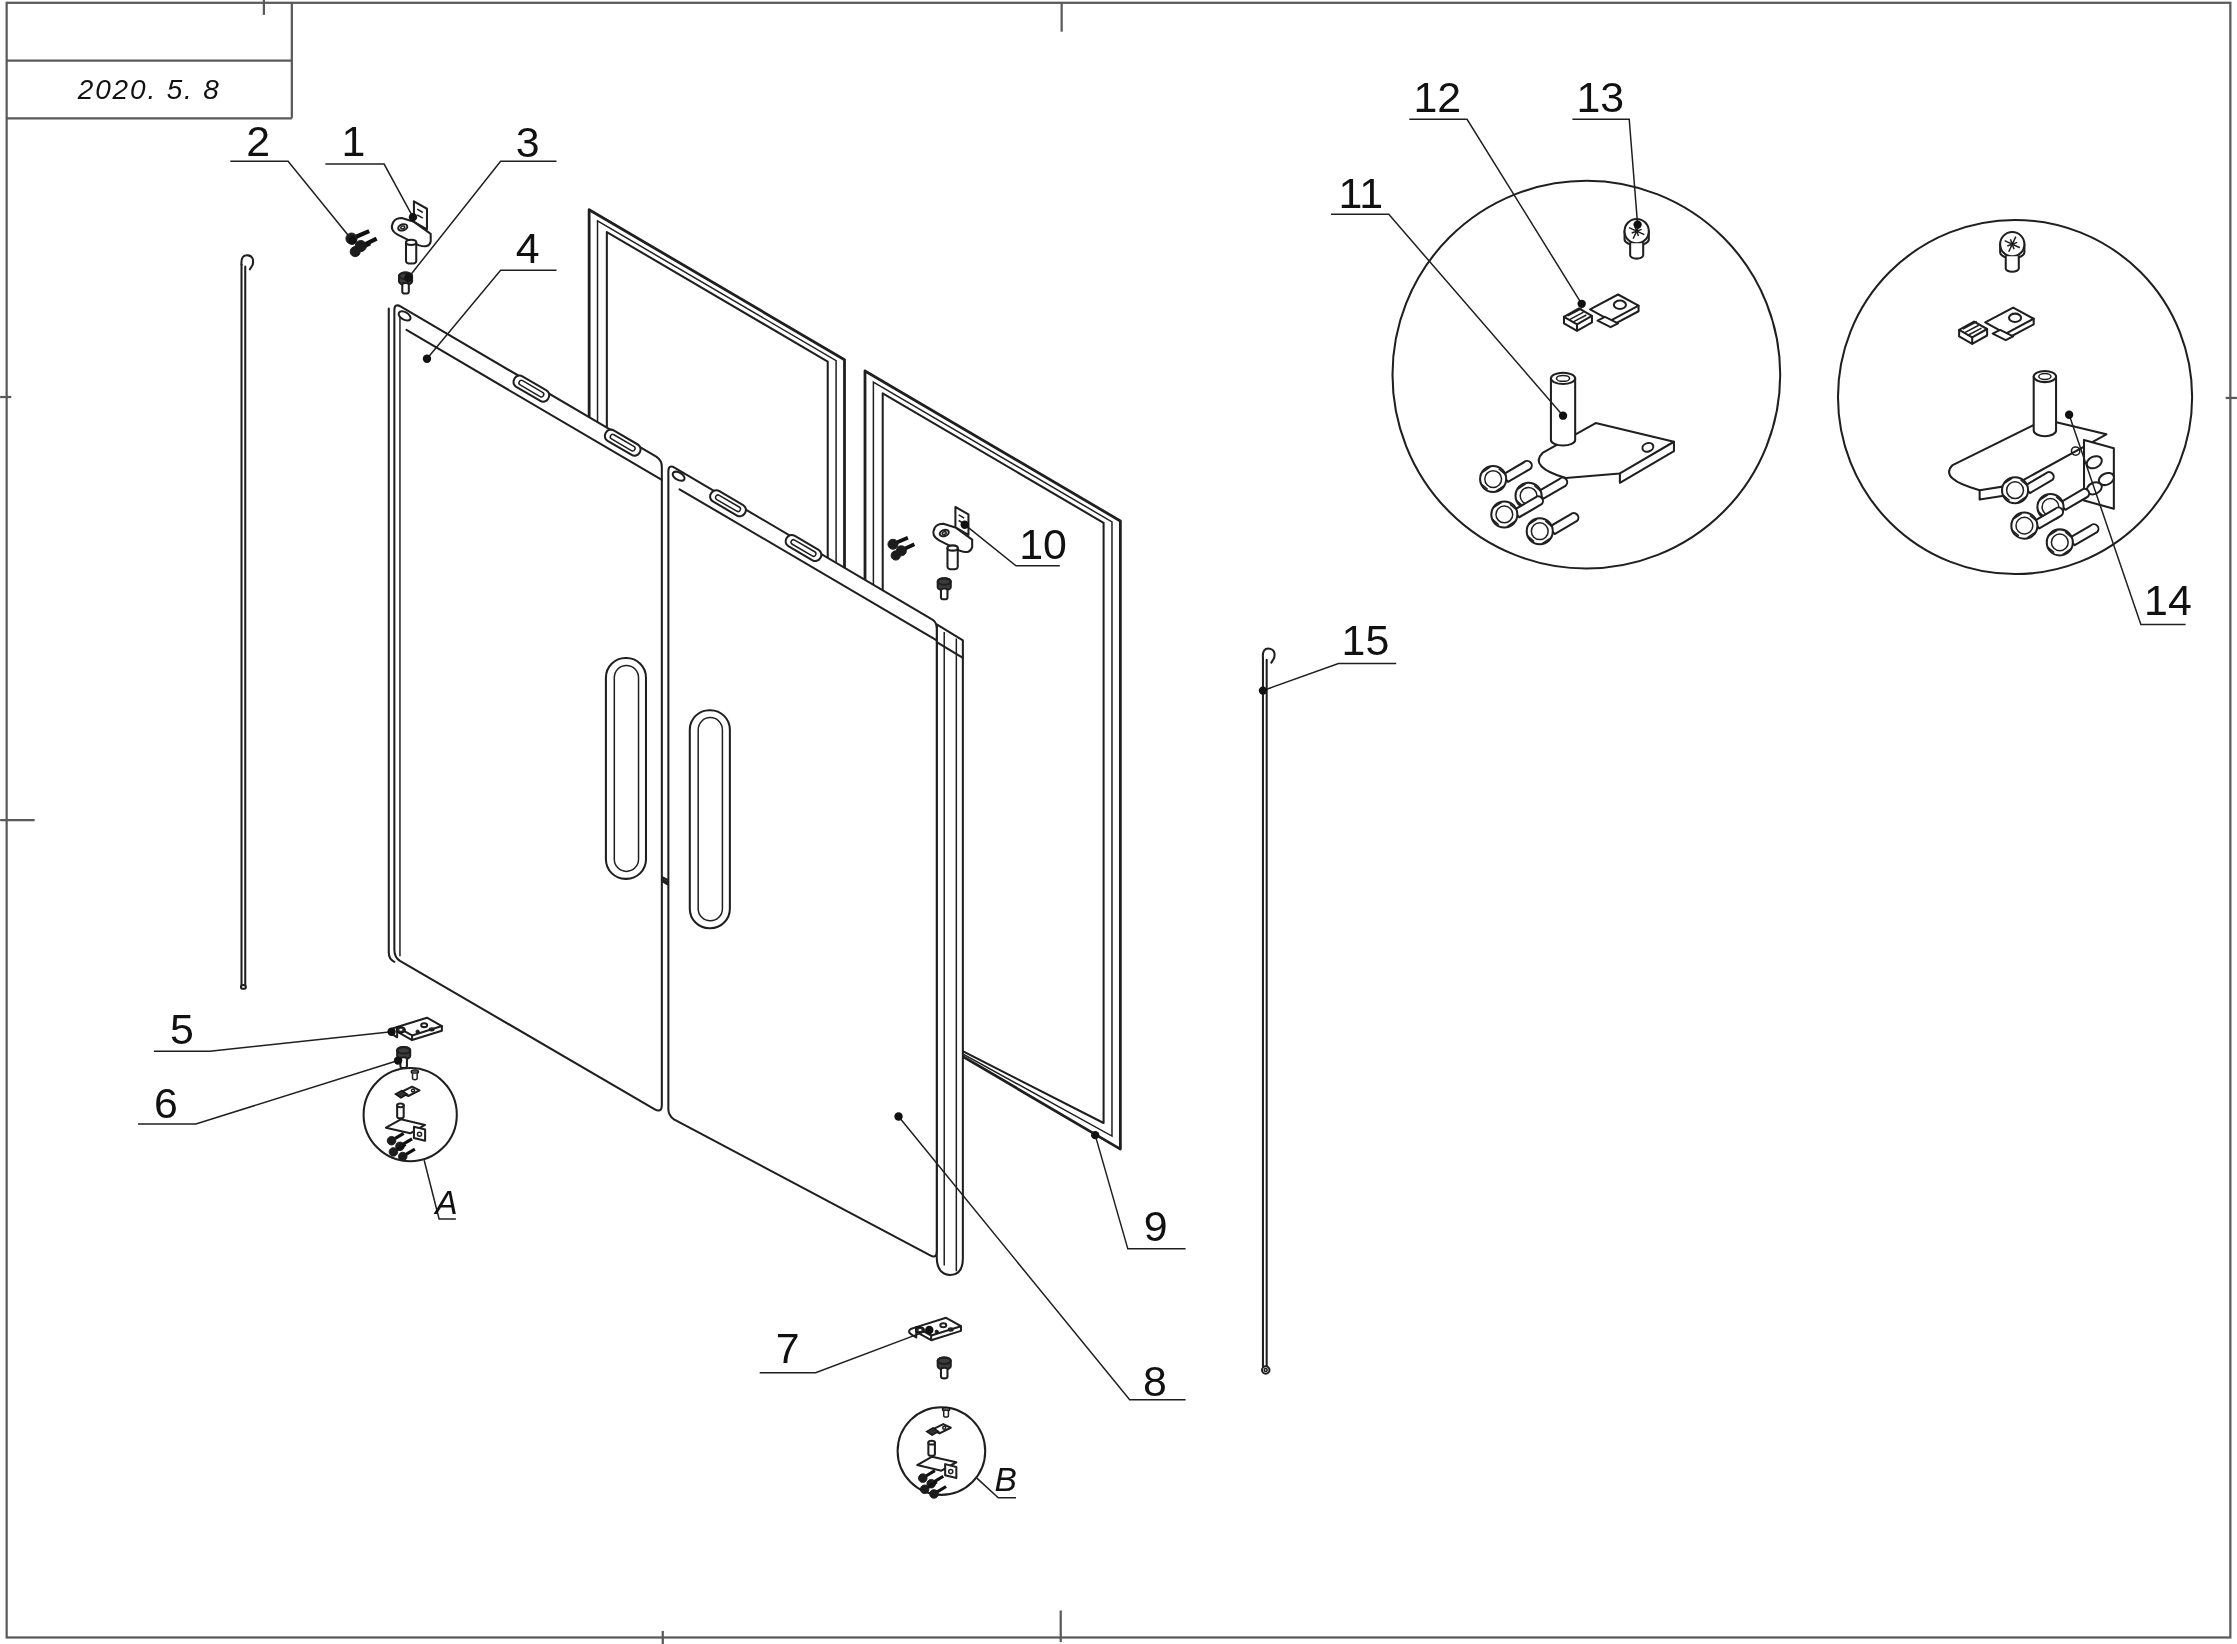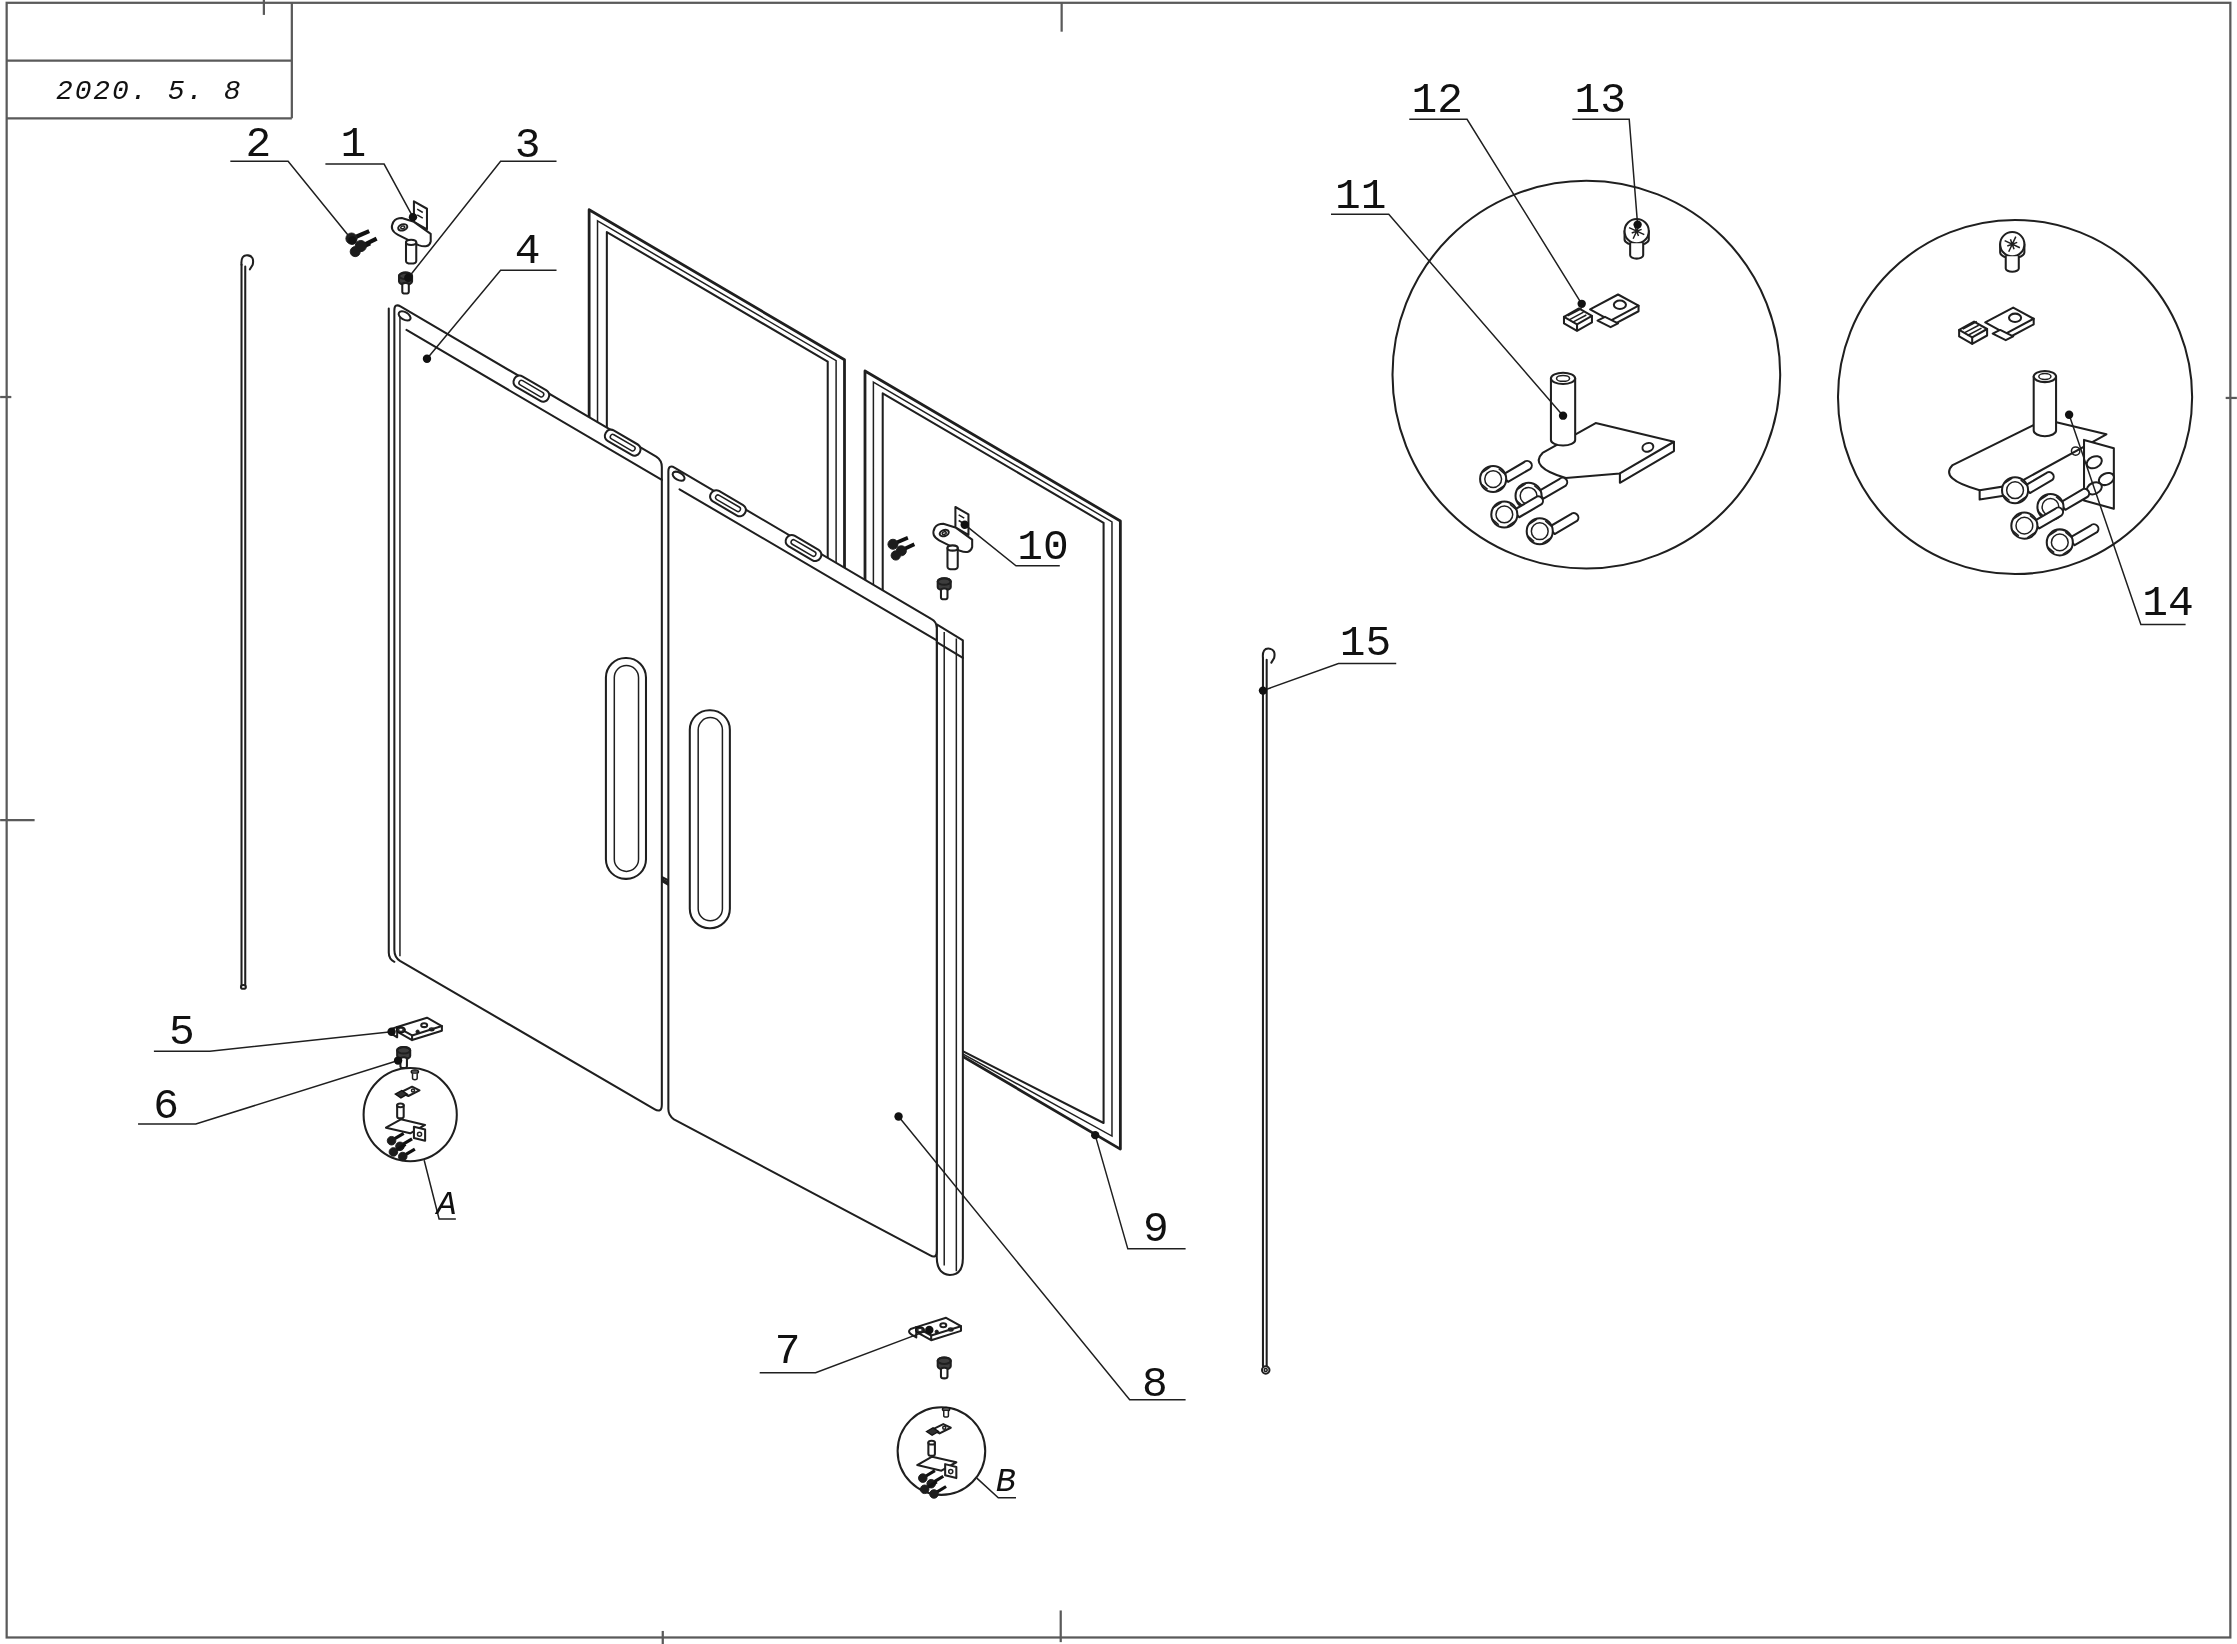--- a/index.html
+++ b/index.html
@@ -1,17 +1,17 @@
 <!DOCTYPE html>
 <html style="--line: #1f1f1f; --frame: #5a5a5a;font-size:15px"><head>
 <meta charset="utf-8">
 <style>
   html,body{margin:0;padding:0;background:#fff;}
   .sheet{position:relative;width:2237px;height:1644px;background:#fff;overflow:hidden;
-         font-family:Liberation Mono, monospace;}
+         font-family:Liberation Sans, sans-serif;}
   svg{display:block;width:2237px;height:1644px;}
   .frame{stroke:var(--frame,#5a5a5a);stroke-width:2.4;fill:none;}
   .dline{stroke:var(--line,#1f1f1f);stroke-width:2.2;fill:none;stroke-linecap:round;stroke-linejoin:round;}
   .dthick{stroke:var(--line,#1f1f1f);stroke-width:3;fill:none;stroke-linejoin:round;}
   .dthin{stroke:var(--line,#1f1f1f);stroke-width:1.6;fill:none;}
   .wfill{fill:#fff;}
   .dark{fill:#1c1c1c;stroke:#1c1c1c;}
   .gray{fill:#3d3d3d;}
   .leader{stroke:var(--line,#2a2a2a);stroke-width:1.6;fill:none;}
   text.callout{fill:#111;}

